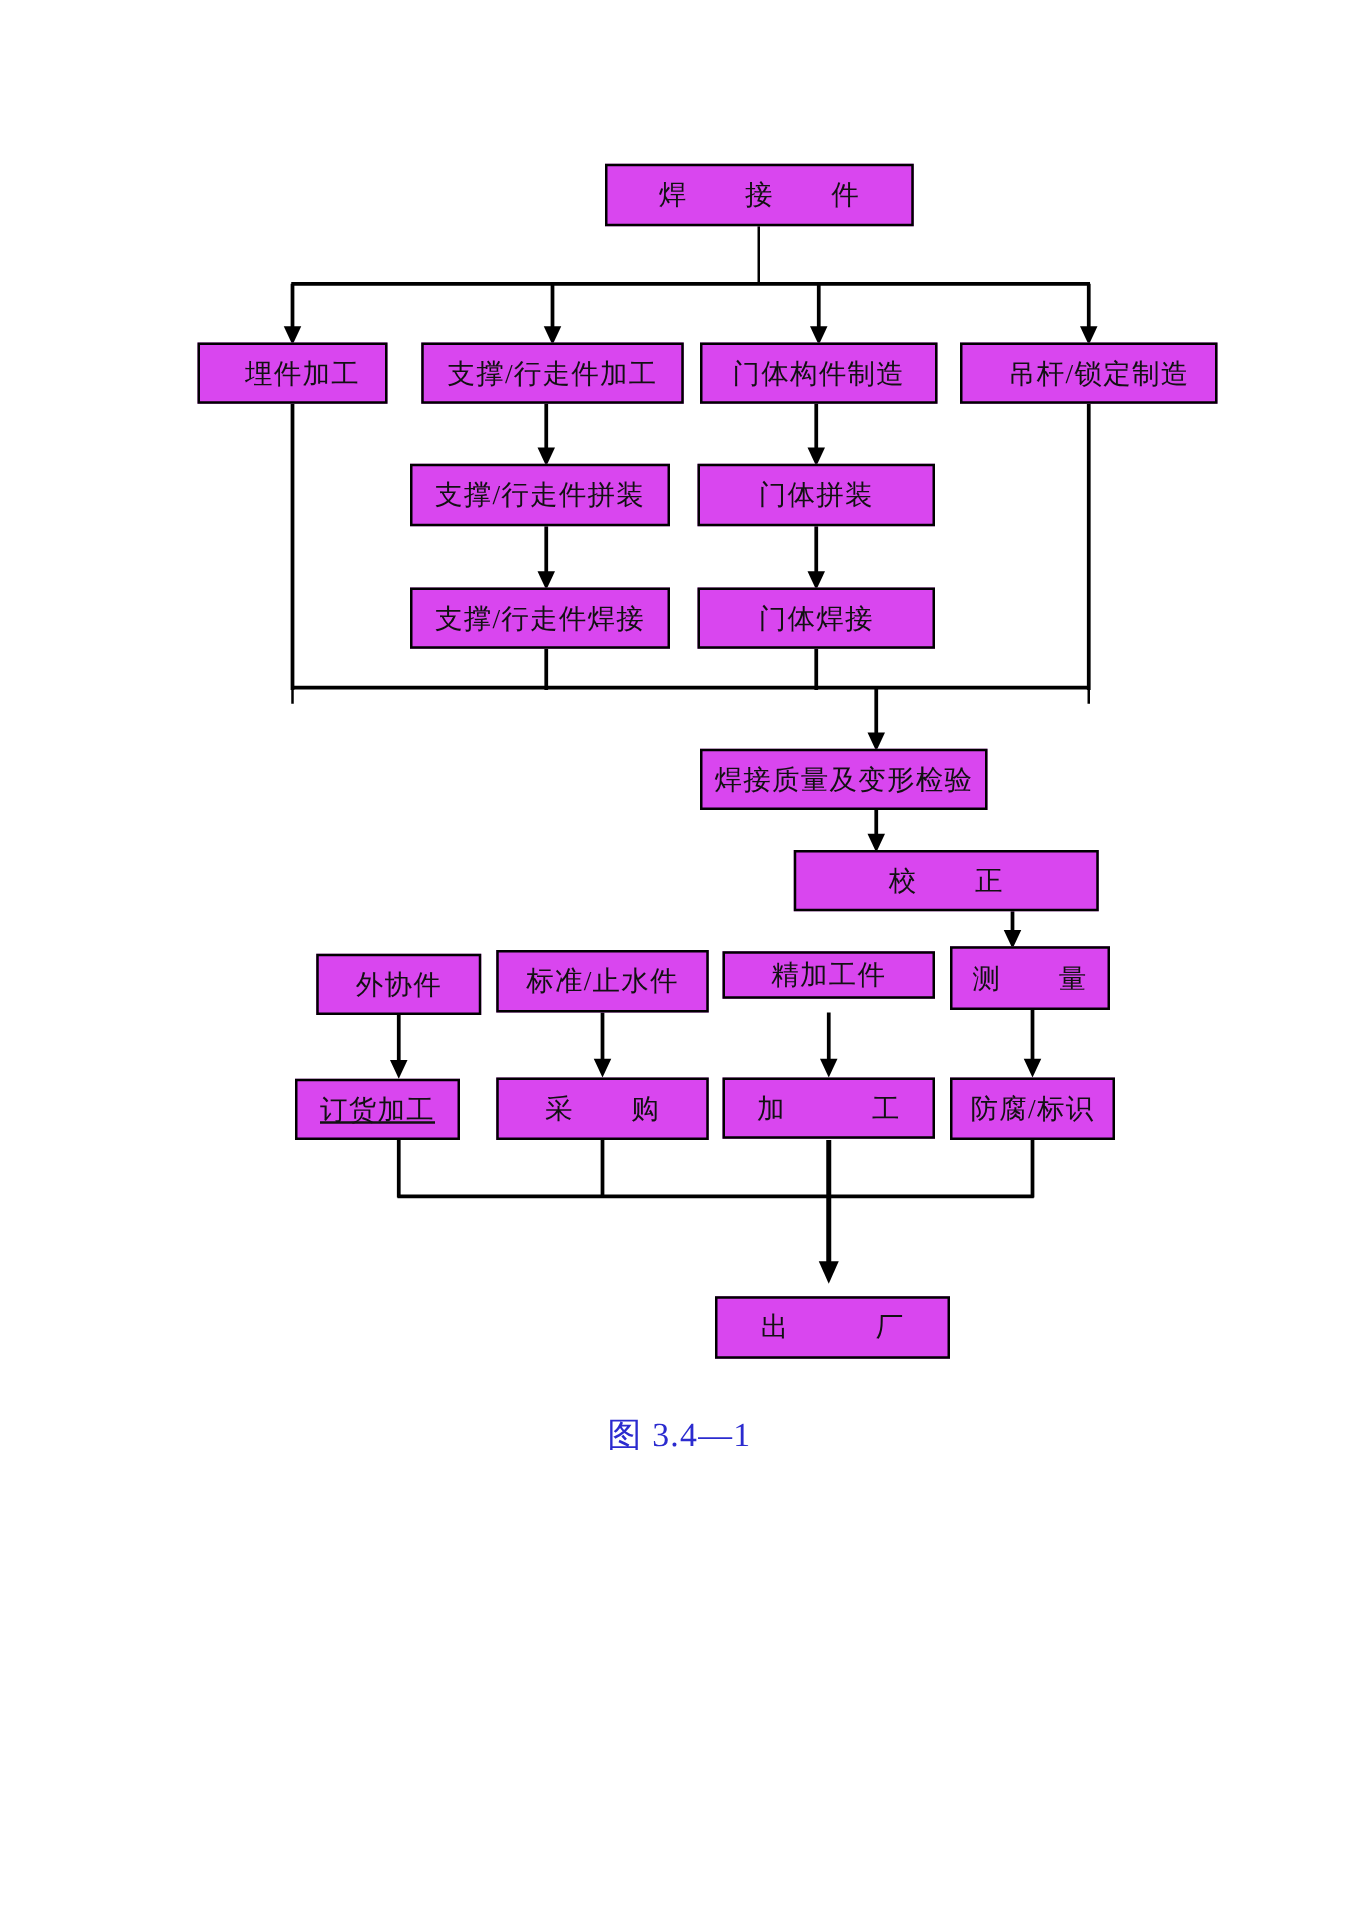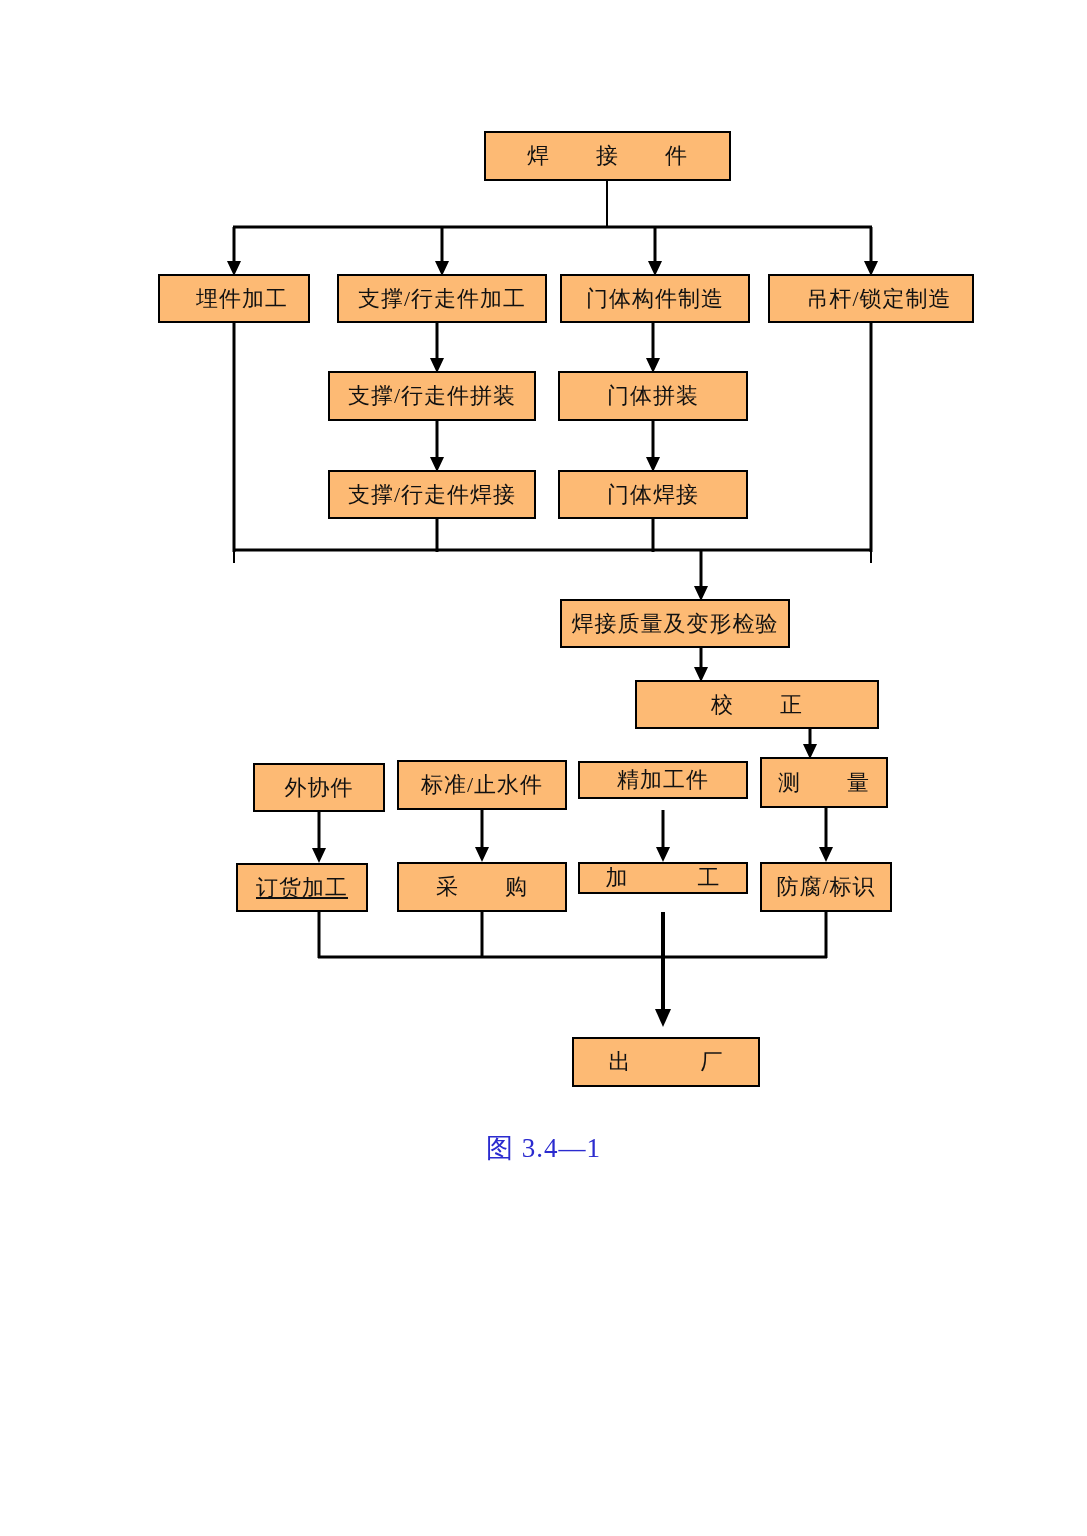--- a/index.html
+++ b/index.html
@@ -8,21 +8,21 @@
     width:1087px;height:1536px;
     background:#ffffff;
     font-family:"Liberation Serif", serif;
     overflow:hidden;
   }
   #wires{position:absolute;left:0;top:0;z-index:1;}
   .node{
     position:absolute;
     box-sizing:border-box;
     border:2px solid #000000;
-    background:#fdba74;
+    background:#d946ef;
     display:flex;align-items:center;justify-content:center;
     font-size:22px;color:#111111;
     white-space:nowrap;
     z-index:2;
     letter-spacing:1px;
   }
   .caption{
     position:absolute;
     left:486px;top:1130px;
     font-size:27px;
@@ -147,20 +147,20 @@
   <div class="node" style="left:560px;top:599px;width:230px;height:49px;text-align:center;">焊接质量及变形检验</div>
   <div class="node" style="left:635px;top:680px;width:244px;height:49px;text-align:center;">校　　正</div>
 
   <div class="node" style="left:253px;top:763px;width:132px;height:49px;">外协件</div>
   <div class="node" style="left:397px;top:760px;width:170px;height:50px;">标准/止水件</div>
   <div class="node" style="left:578px;top:761px;width:170px;height:38px;">精加工件</div>
   <div class="node" style="left:760px;top:757px;width:128px;height:51px;">测　　量</div>
 
   <div class="node" style="left:236px;top:863px;width:132px;height:49px;text-decoration:underline;">订货加工</div>
   <div class="node" style="left:397px;top:862px;width:170px;height:50px;">采　　购</div>
-  <div class="node" style="left:578px;top:862px;width:170px;height:32px;">加　　　工</div>
+  <div class="node" style="left:578px;top:862px;width:170px;height:49px;">加　　　工</div>
   <div class="node" style="left:760px;top:862px;width:132px;height:50px;">防腐/标识</div>
 
   <div class="node" style="left:572px;top:1025px;width:188px;height:50px;margin-top:12px;">出　　　厂</div>
 
   <div class="caption">图 3.4—1</div>
 
 </div>
 
 </body></html>

